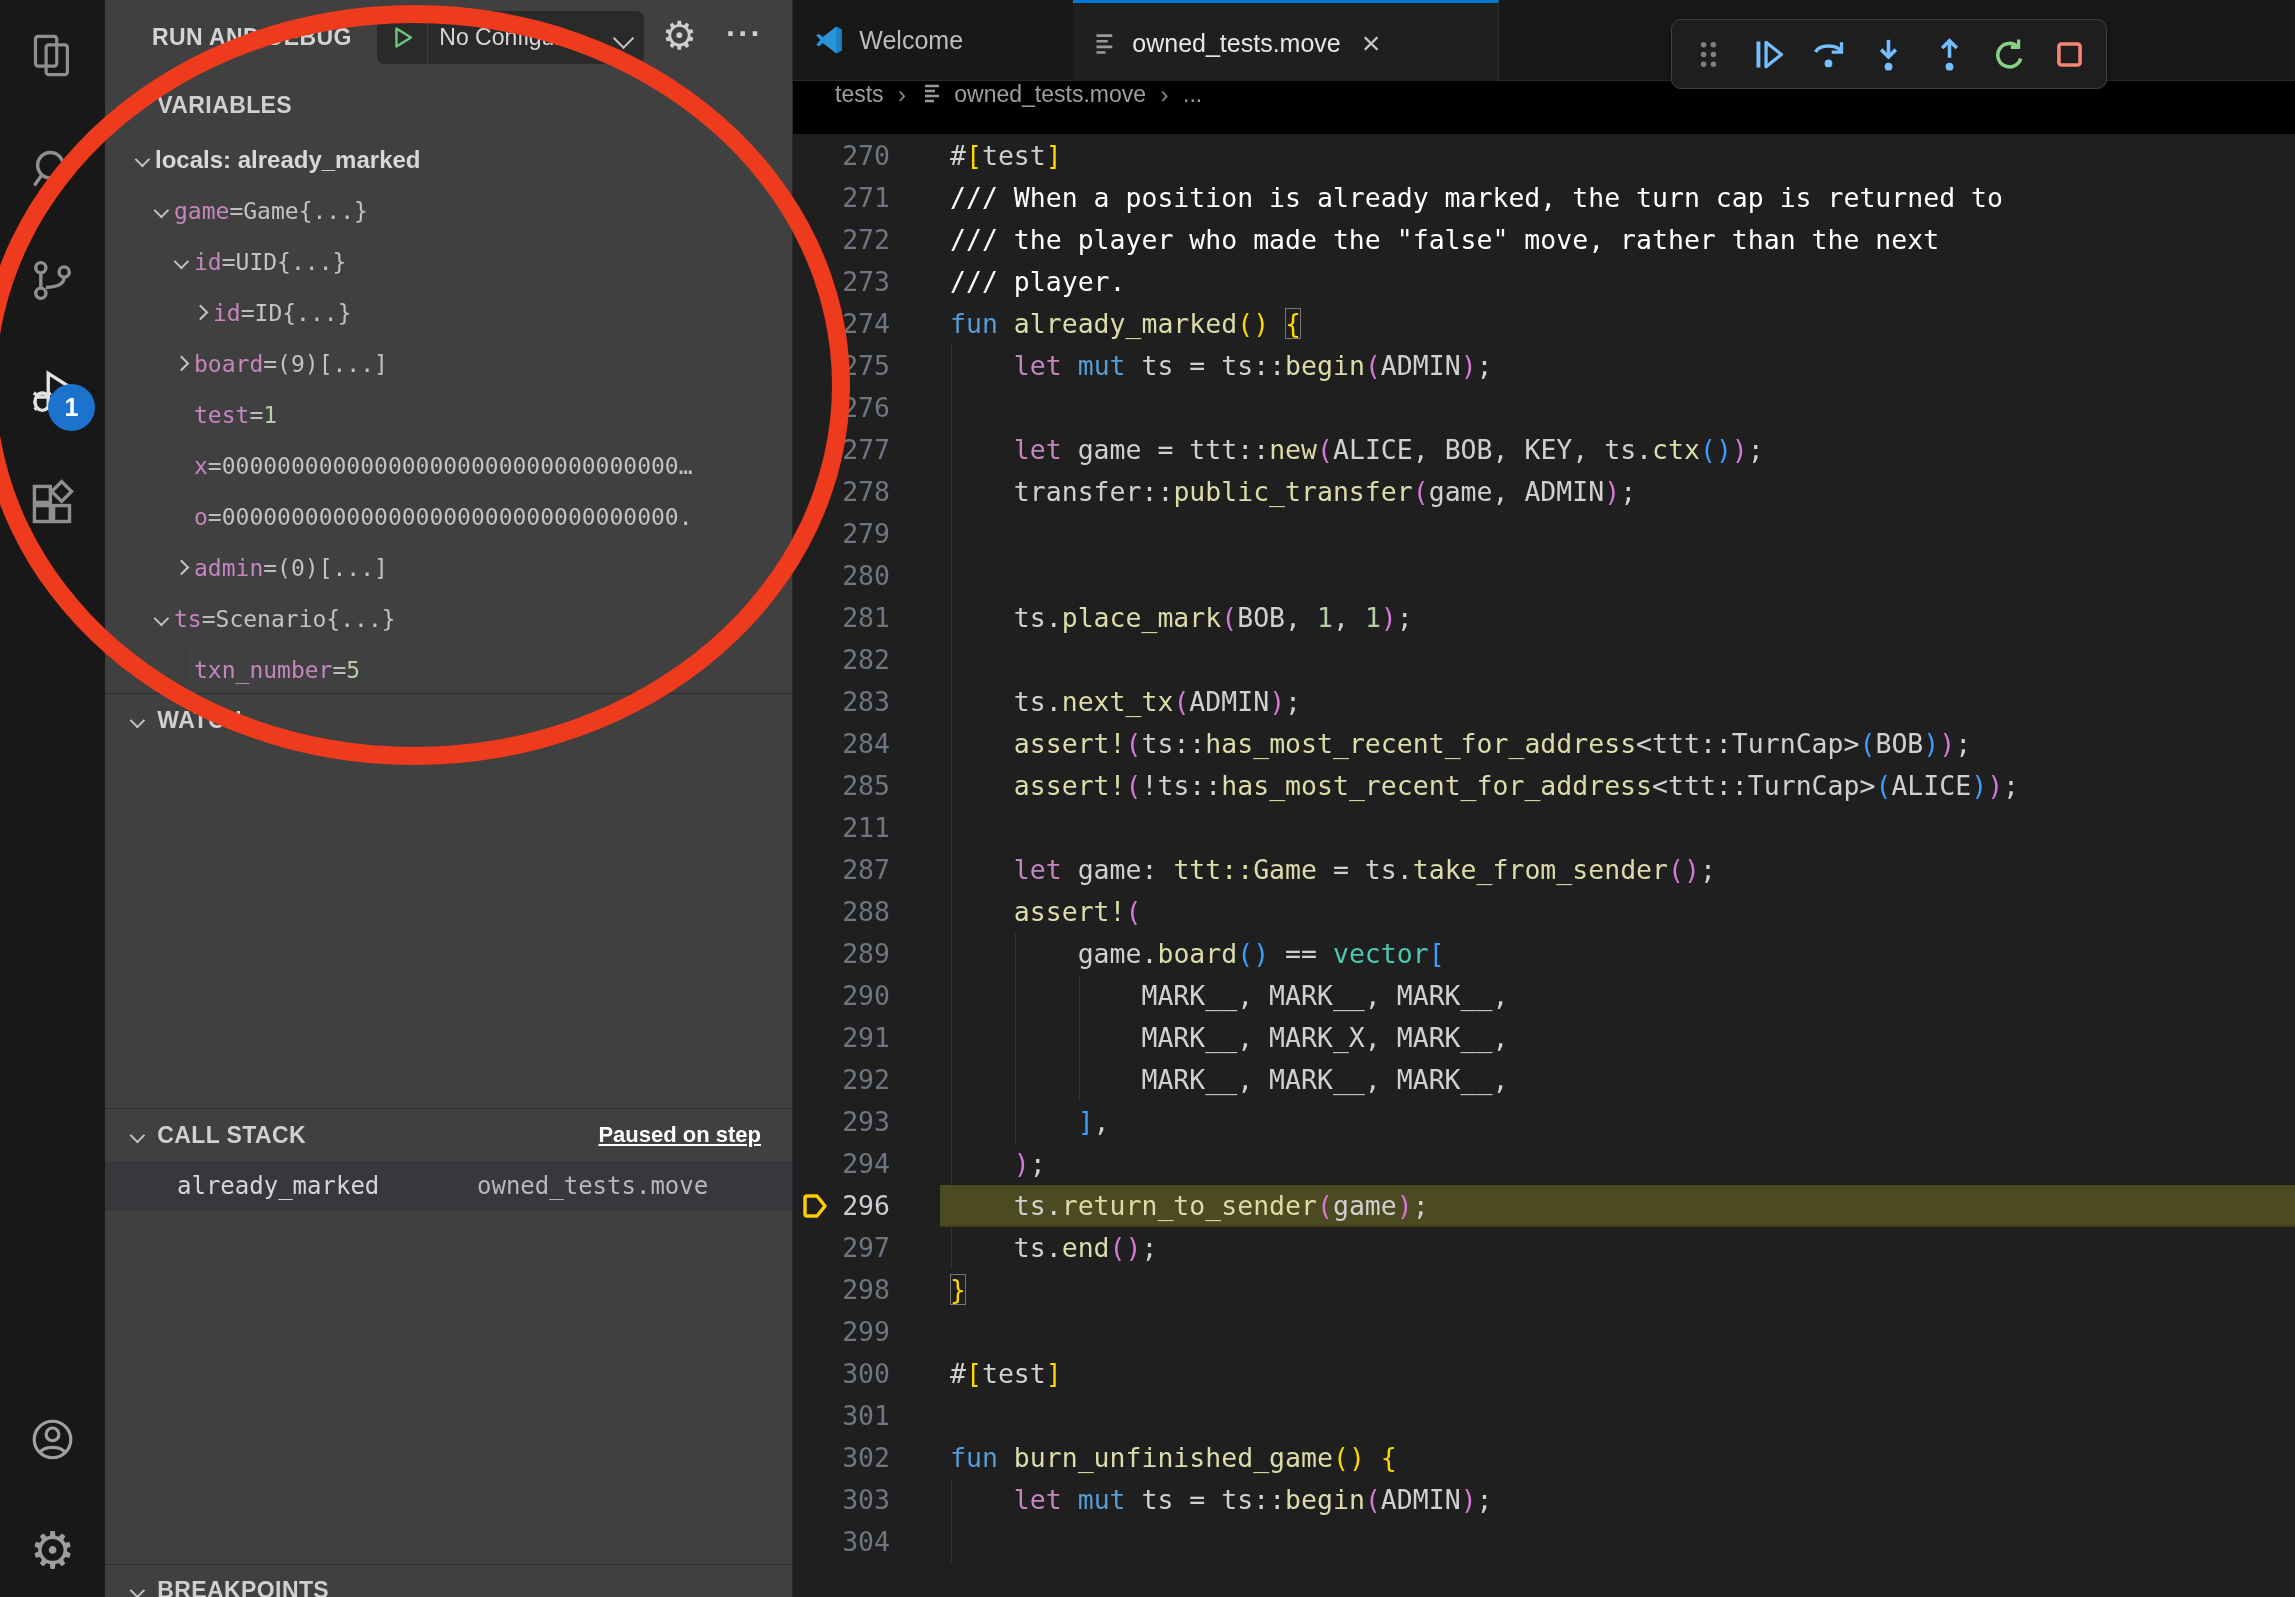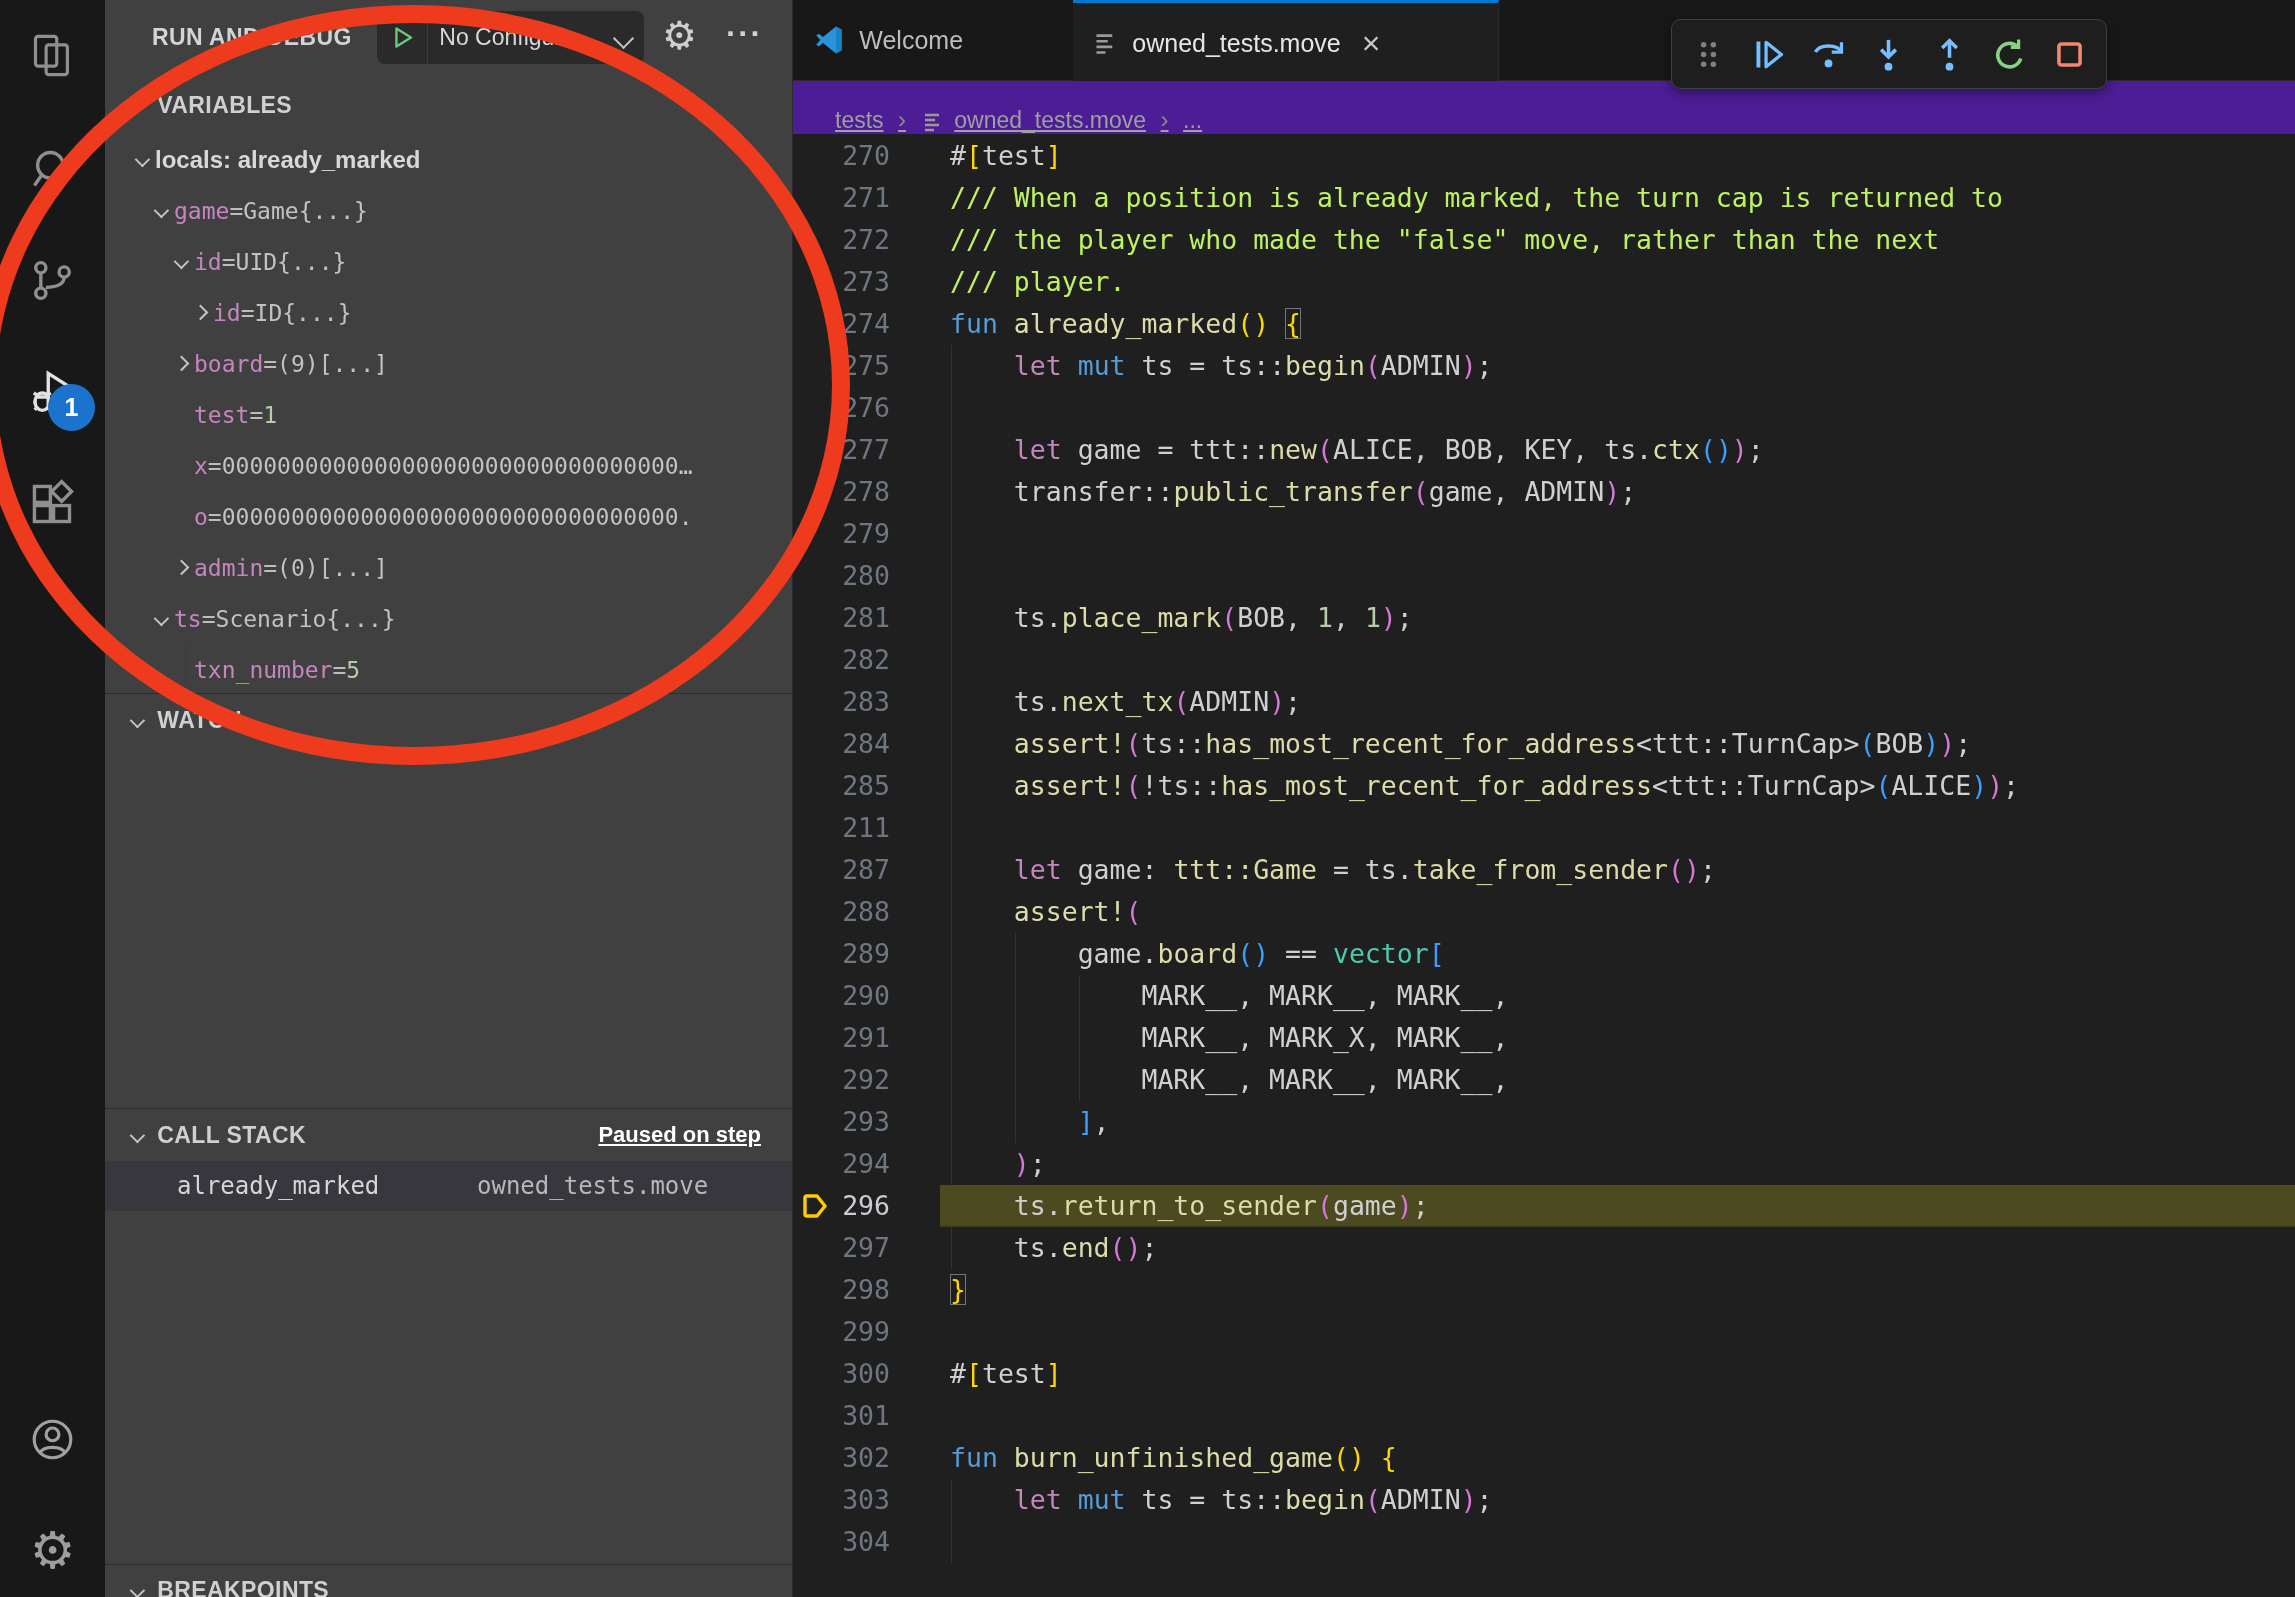--- a/index.html
+++ b/index.html
@@ -56,34 +56,34 @@
   #editor{position:absolute;left:793px;top:0;width:1502px;height:1597px;background:#1f1f1f;}
   #tabbar{position:absolute;left:0;top:0;width:100%;height:80px;background:#181818;border-bottom:0.8px solid #2b2b2b;}
   .tab{position:absolute;top:0;height:80px;display:flex;align-items:center;}
   #tab-welcome{left:0;width:280px;background:#181818;border-right:0.8px solid #2b2b2b;}
   #tab-welcome .tab-label{color:#bdbdbd;}
   #tab-active{left:280px;width:425px;background:#1f1f1f;border-right:0.8px solid #2b2b2b;border-top:3.2px solid #0078d4;}
   .tab-label{font-size:25px;color:#e6e6e6;margin-left:13px;white-space:nowrap;}
   .tab-close{margin-left:21px;font-size:32px;color:#c8c8c8;line-height:1;}
   .tab-icon{margin-left:19.3px;display:inline-flex;}
 
-  #breadcrumbs{position:absolute;left:0;top:81px;width:100%;height:53px;display:flex;align-items:flex-end;
-               font-size:23px;color:#9f9f9f;background:#4c1d95;text-decoration:underline;}
+  #breadcrumbs{position:absolute;left:0;top:81px;width:100%;height:53px;display:flex;align-items:flex-start;
+               font-size:23px;color:#9f9f9f;background:#000000;}
   #breadcrumbs .bc-sep{margin:0 14.5px;color:#8a8a8a;font-size:24px;}
   #breadcrumbs .bc-first{margin-left:42px;}
 
   #code-area{position:absolute;left:0;top:135px;width:100%;}
   .crow{position:relative;height:42px;font-family:"DejaVu Sans Mono",monospace;font-size:26.5px;line-height:42px;white-space:pre;}
   .crow .hl{position:absolute;left:147px;right:0;top:0;bottom:0;background:#4c4a21;box-shadow:inset 0 -1.6px 0 rgba(0,0,0,.18);z-index:0;}
   .crow .ln{position:absolute;left:0;top:0;width:97px;text-align:right;color:#6e7681;z-index:2;}
   .crow.cur .ln{color:#c9ccd2;}
   .crow .ccode{position:absolute;left:157px;top:0;z-index:2;}
   .crow .guide{position:absolute;top:0;bottom:0;width:0.8px;background:#313131;z-index:1;}
   .crow .stepicon{position:absolute;left:6.4px;top:4.8px;z-index:2;}
-  .tf{color:#d0d0d0}.tc{color:#bef264}.tk{color:#569CD6}.tl{color:#C586C0}.ty{color:#DCDCAA}
+  .tf{color:#d0d0d0}.tc{color:#ffffff}.tk{color:#569CD6}.tl{color:#C586C0}.ty{color:#DCDCAA}
   .tt{color:#4EC9B0}.tn{color:#B5CEA8}.t1{color:#ffd700}.t2{color:#d678d6}.t3{color:#3b9eff}
   .tm{color:#ffd700;outline:1.2px solid #767676;outline-offset:-1.6px;}
 
   
   #debug-toolbar{position:absolute;left:1671px;top:19.3px;width:421px;height:68px;background:#1e1e1e;
                  border:0.8px solid #3f3f3f;border-radius:9.7px;box-shadow:0 4px 11.3px rgba(0,0,0,.4);
                  display:flex;align-items:center;justify-content:space-around;padding:0 6.4px;z-index:20;}
   .dbg-btn{width:50px;height:53px;display:flex;align-items:center;justify-content:center;}
   .dbg-btn svg{width:39px;height:39px;}
 

